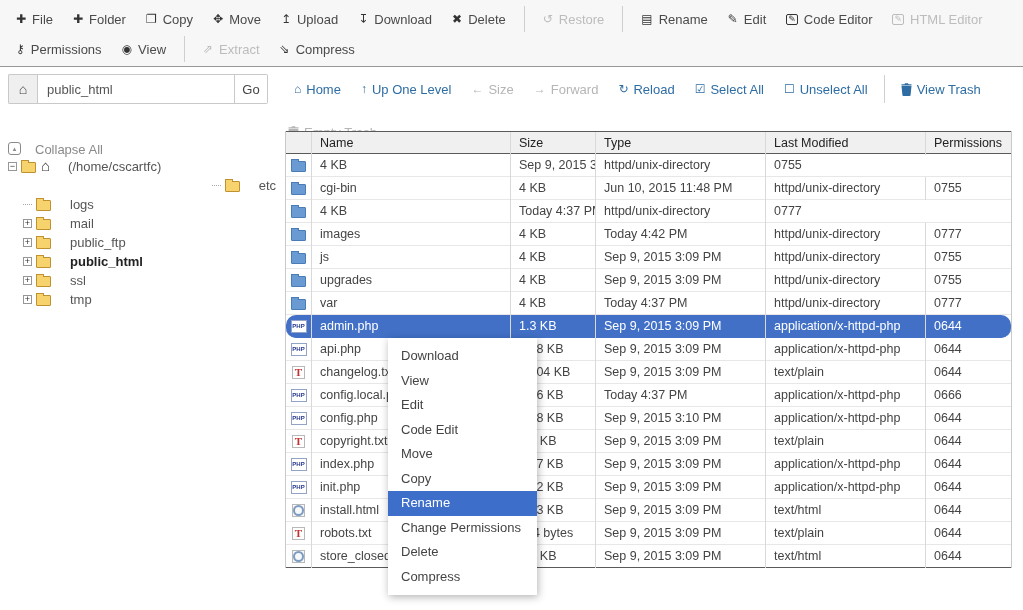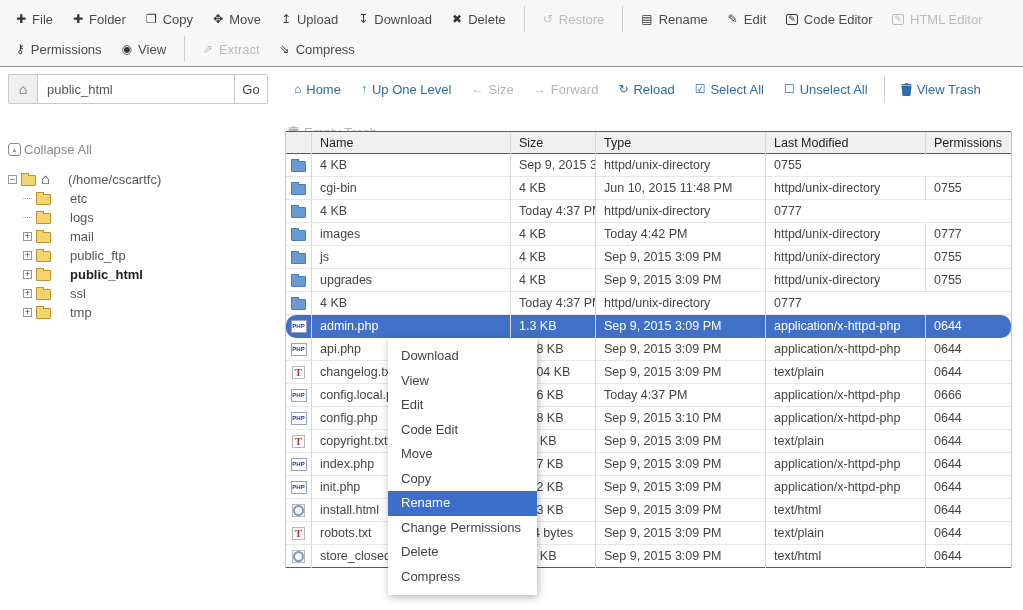--- a/index.html
+++ b/index.html
@@ -35,22 +35,22 @@
   .navlink { display:flex; align-items:center; gap:5px; font-size:13px;
     color:#2e6da4; padding:4px 10px; cursor:pointer; white-space:nowrap; }
   .navlink .icon { font-size:12px; line-height:1; }
   .navlink.disabled { color:#b5b5b5; cursor:default; }
   .nav-sep { width:1px; height:28px; background:#cfcfcf; margin:0 6px; }
   #empty-trash { position:absolute; left:288px; top:125px; display:flex;
     align-items:center; gap:5px; font-size:13px; color:#b5b5b5; }
 
   
   #sidebar { position:absolute; left:8px; top:142px; width:268px; }
-  #collapse-all { display:flex; align-items:center; gap:3px; color:#8a8a8a;
-    font-size:13px; cursor:pointer; margin-bottom:13px; }
+  #collapse-all { display:flex; align-items:flex-start; gap:14px; color:#8a8a8a;
+    font-size:13px; cursor:pointer; }
   #collapse-all .ca-icon { width:13px; height:13px; border:1px solid #8a8a8a;
     border-radius:3px; font-size:7px; line-height:11px; text-align:center; color:#8a8a8a; }
   .tree-item { display:flex; align-items:center; height:19px; font-size:13px;
     color:#555; cursor:pointer; white-space:nowrap; }
   .tree-item.bold .tlabel { font-weight:bold; color:#222; }
   .expander { width:9px; height:9px; border:1px solid #979797; background:#fff;
     font-size:9px; line-height:7px; text-align:center; color:#333; margin-right:4px;
     flex:none; cursor:pointer; }
   .branch { width:9px; height:1px; border-top:1px dotted #aaa; margin-right:4px; flex:none; }
   .folder { width:15px; height:11px; background:#f6d36d; border:1px solid #bf9130;
@@ -241,21 +241,21 @@
       <span class="ca-icon">▴</span>
       <span>Collapse All</span>
     </div>
     <div id="tree">
         <div class="tree-item" style="padding-left: 0px;">
           <span class="expander">−</span>
           <span class="folder"></span>
           <span class="home-glyph">⌂</span>
           <span class="tlabel">(/home/cscartfc)</span>
         </div>
-        <div class="tree-item" style="padding-left: 15px;">
+        <div class="tree-item" style="padding-left: 15px; justify-content: flex-end;">
           <span class="branch"></span>
           <span class="folder"></span>
           <span class="tlabel">etc</span>
         </div>
         <div class="tree-item" style="padding-left: 15px;">
           <span class="branch"></span>
           <span class="folder"></span>
           <span class="tlabel">logs</span>
         </div>
         <div class="tree-item" style="padding-left: 15px;">
@@ -351,20 +351,21 @@
           <div>upgrades</div>
           <div>4 KB</div>
           <div>Sep 9, 2015 3:09 PM</div>
           <div>httpd/unix-directory</div>
           <div>0755</div>
         </div>
         <div class="trow">
           <div class="cell-icon">
             <span class="ficon-folder"></span>
           </div>
+          <div>var</div>
           <div>4 KB</div>
           <div>Today 4:37 PM</div>
           <div>httpd/unix-directory</div>
           <div>0777</div>
         </div>
         <div class="trow selected">
           <div class="cell-icon">
             <span class="ficon-php">PHP</span>
           </div>
           <div>admin.php</div>

